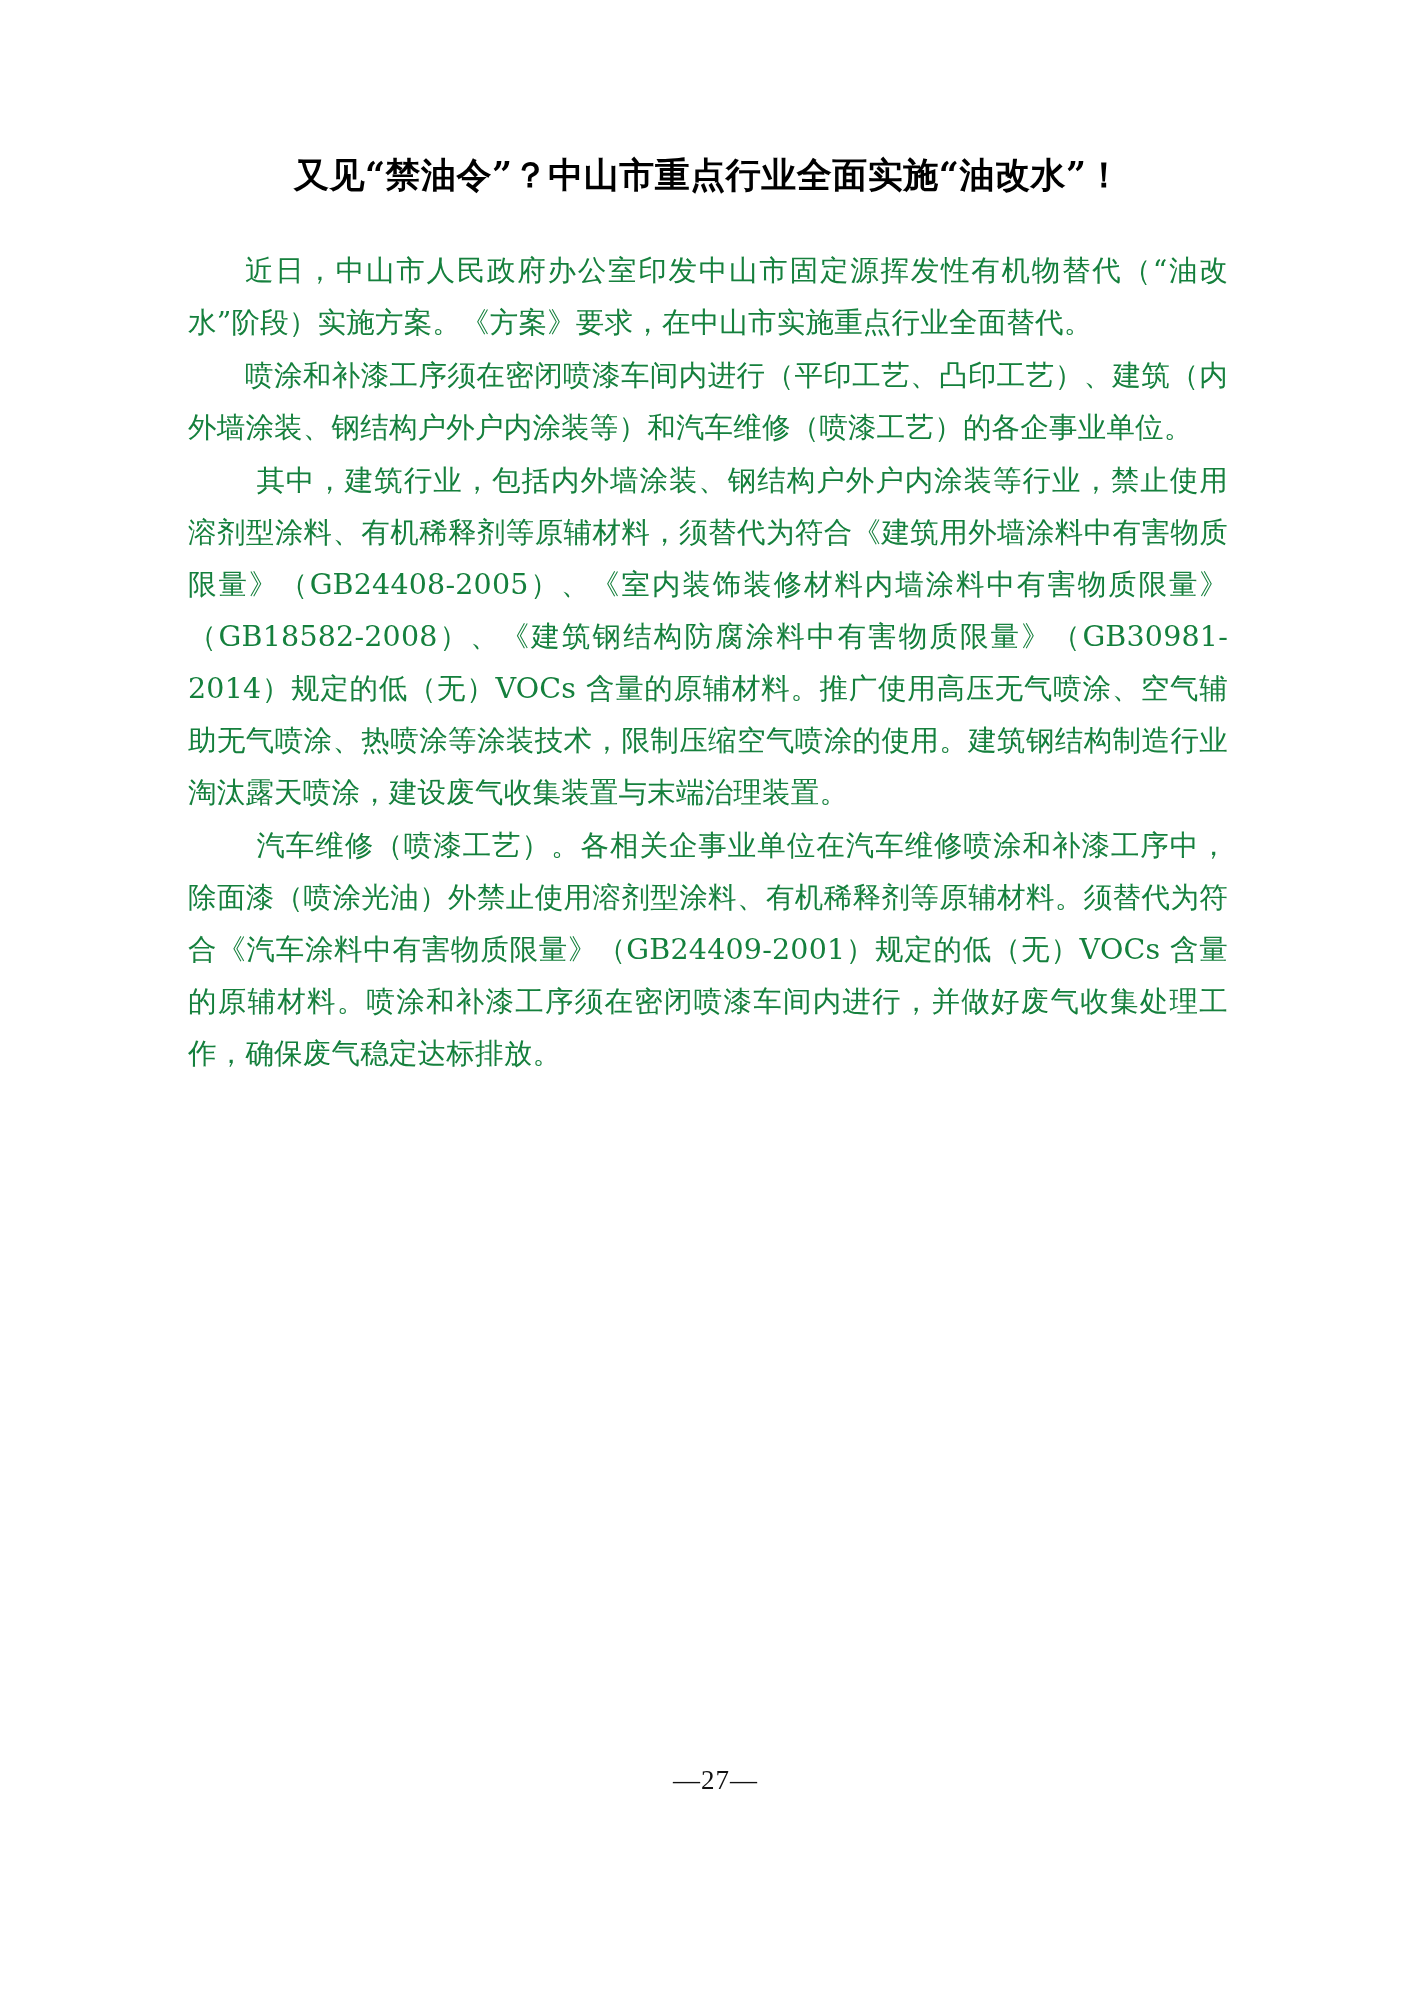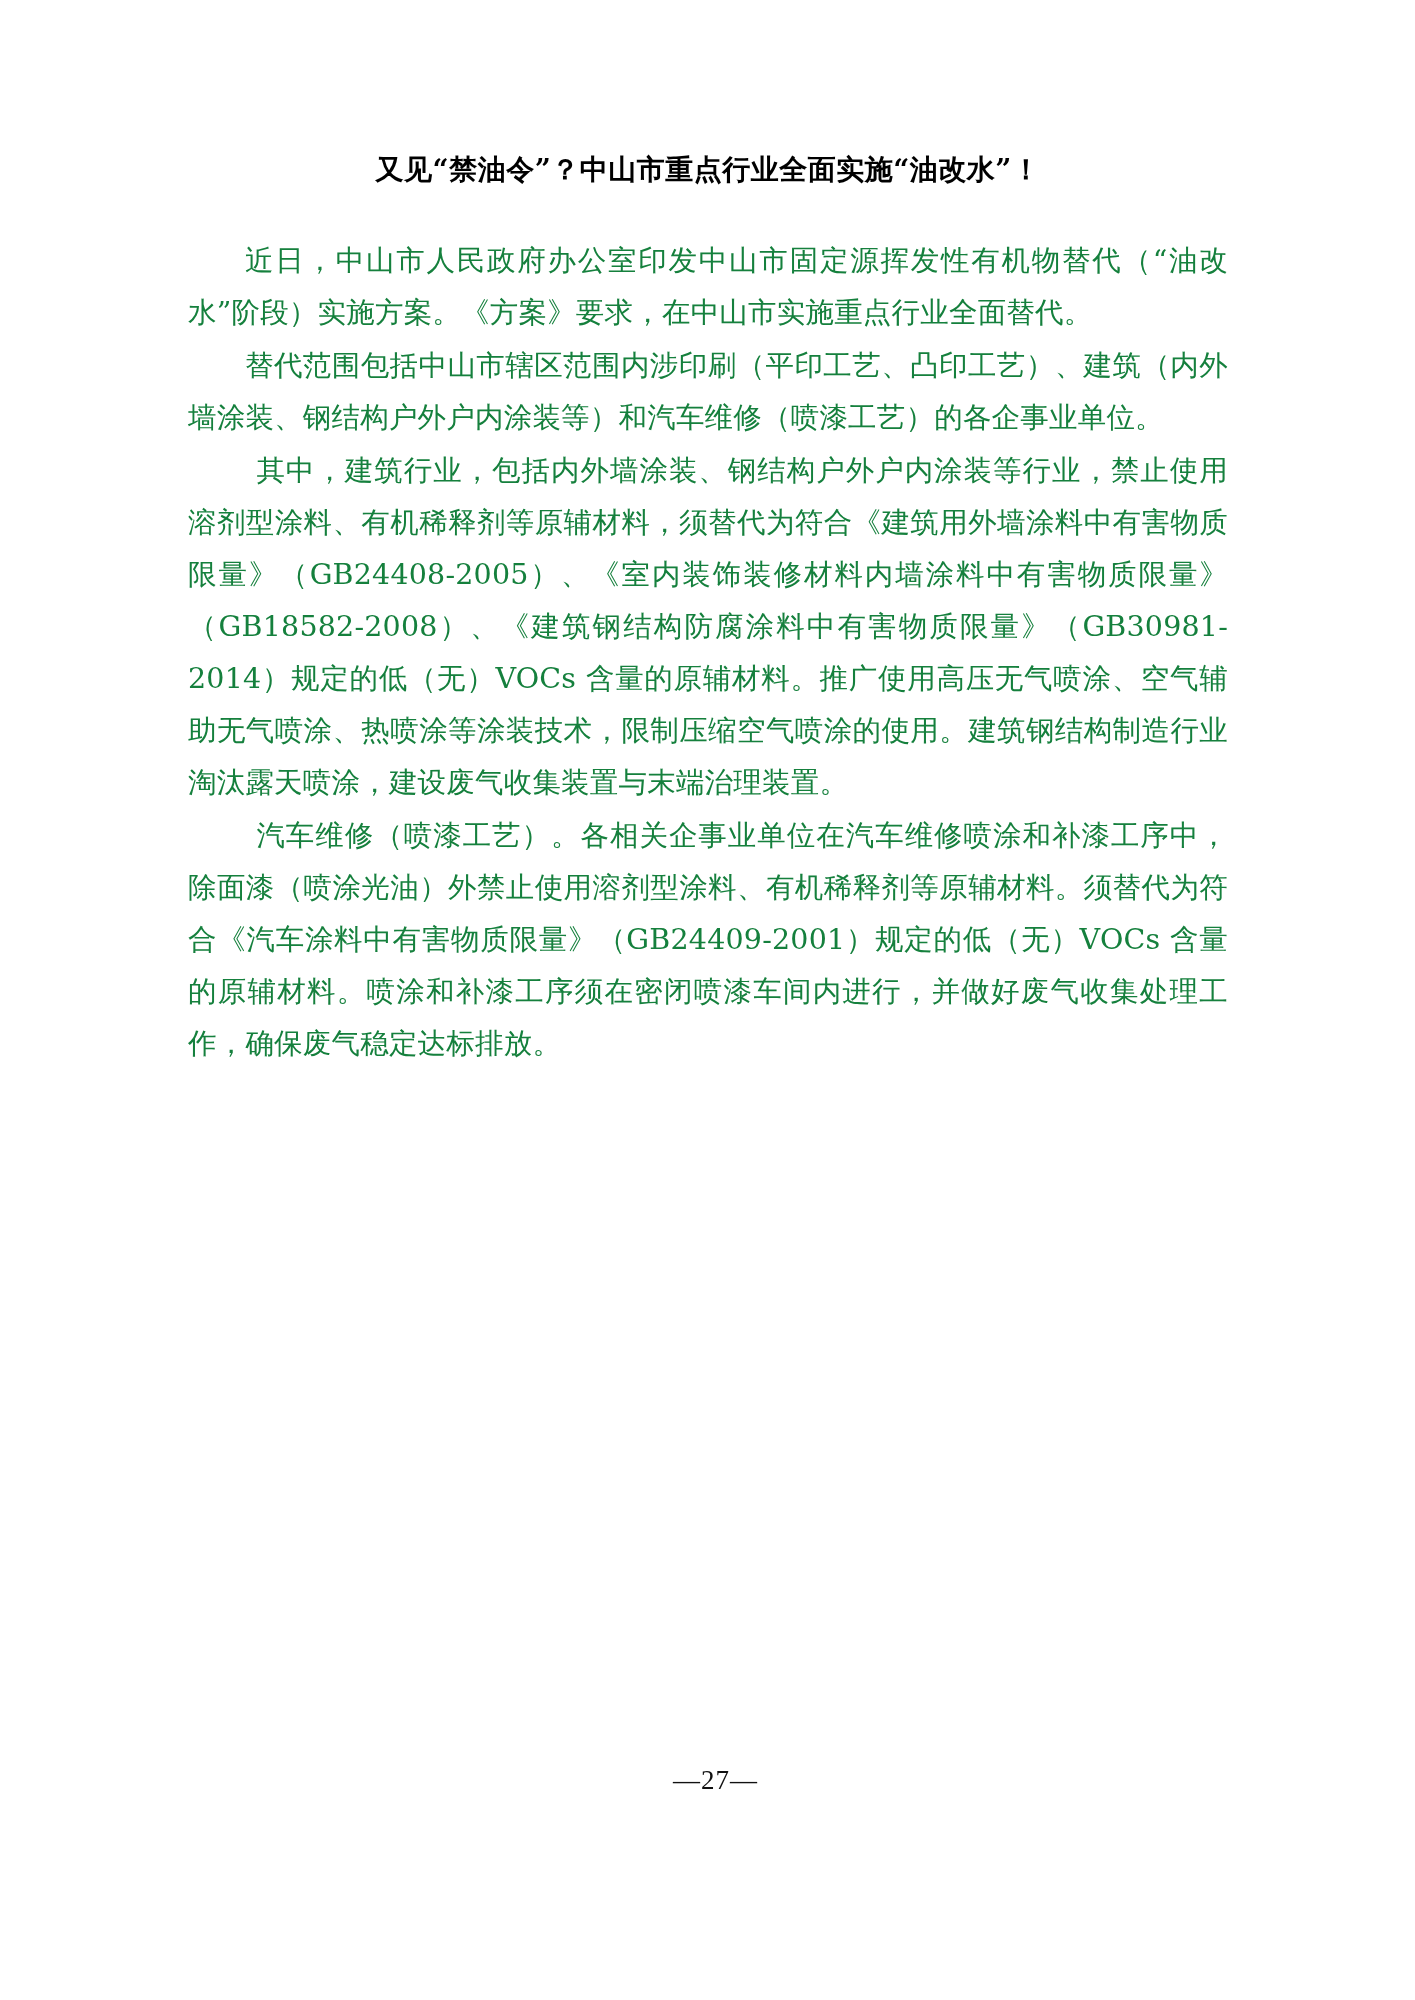--- a/index.html
+++ b/index.html
@@ -25,21 +25,21 @@
   }
   .content {
     position: absolute;
     left: 188px;
     top: 150px;
     width: 1040px;
   }
   .doc-title {
     font-family: "DejaVu Serif", "Liberation Serif", serif;
     font-weight: bold;
-    font-size: 28px;
+    font-size: 35px;
     line-height: 1.4;
     text-align: center;
     letter-spacing: 0.5px;
     margin: 0 0 46px 0;
     color: #000;
     white-space: nowrap;
   }
   .para {
     font-size: 28.5px;
     line-height: 52px;
@@ -66,18 +66,18 @@
     margin-left: 8px;
   }
 </style>
 </head>
 <body>
 
 <div class="page">
   <div class="content">
     <h1 class="doc-title">又见“禁油令”？中山市重点行业全面实施“油改水”！</h1>
     <p class="para">近日，中山市人民政府办公室印发中山市固定源挥发性有机物替代（“油改水”阶段）实施方案。《方案》要求，在中山市实施重点行业全面替代。</p>
-    <p class="para">替代范围包括中山市辖区范围内涉印刷（平印工艺、凸印工艺）、建筑（内外墙涂装、钢结构户外户内涂装等）和汽车维修（喷漆工艺）的各企事业单位。</p>
+    <p class="para">喷涂和补漆工序须在密闭喷漆车间内进行（平印工艺、凸印工艺）、建筑（内外墙涂装、钢结构户外户内涂装等）和汽车维修（喷漆工艺）的各企事业单位。</p>
     <p class="para indent-wide">其中，建筑行业，包括内外墙涂装、钢结构户外户内涂装等行业，禁止使用溶剂型涂料、有机稀释剂等原辅材料，须替代为符合《建筑用外墙涂料中有害物质限量》（GB24408-2005）、《室内装饰装修材料内墙涂料中有害物质限量》（GB18582-2008）、《建筑钢结构防腐涂料中有害物质限量》（GB30981-2014）规定的低（无）VOCs 含量的原辅材料。推广使用高压无气喷涂、空气辅助无气喷涂、热喷涂等涂装技术，限制压缩空气喷涂的使用。建筑钢结构制造行业淘汰露天喷涂，建设废气收集装置与末端治理装置。</p>
     <p class="para indent-wide">汽车维修（喷漆工艺）。各相关企事业单位在汽车维修喷涂和补漆工序中，除面漆（喷涂光油）外禁止使用溶剂型涂料、有机稀释剂等原辅材料。须替代为符合《汽车涂料中有害物质限量》（GB24409-2001）规定的低（无）VOCs 含量的原辅材料。喷涂和补漆工序须在密闭喷漆车间内进行，并做好废气收集处理工作，确保废气稳定达标排放。</p>
   </div>
   <div class="page-number">—27—</div>
 </div>
 
 </body></html>

